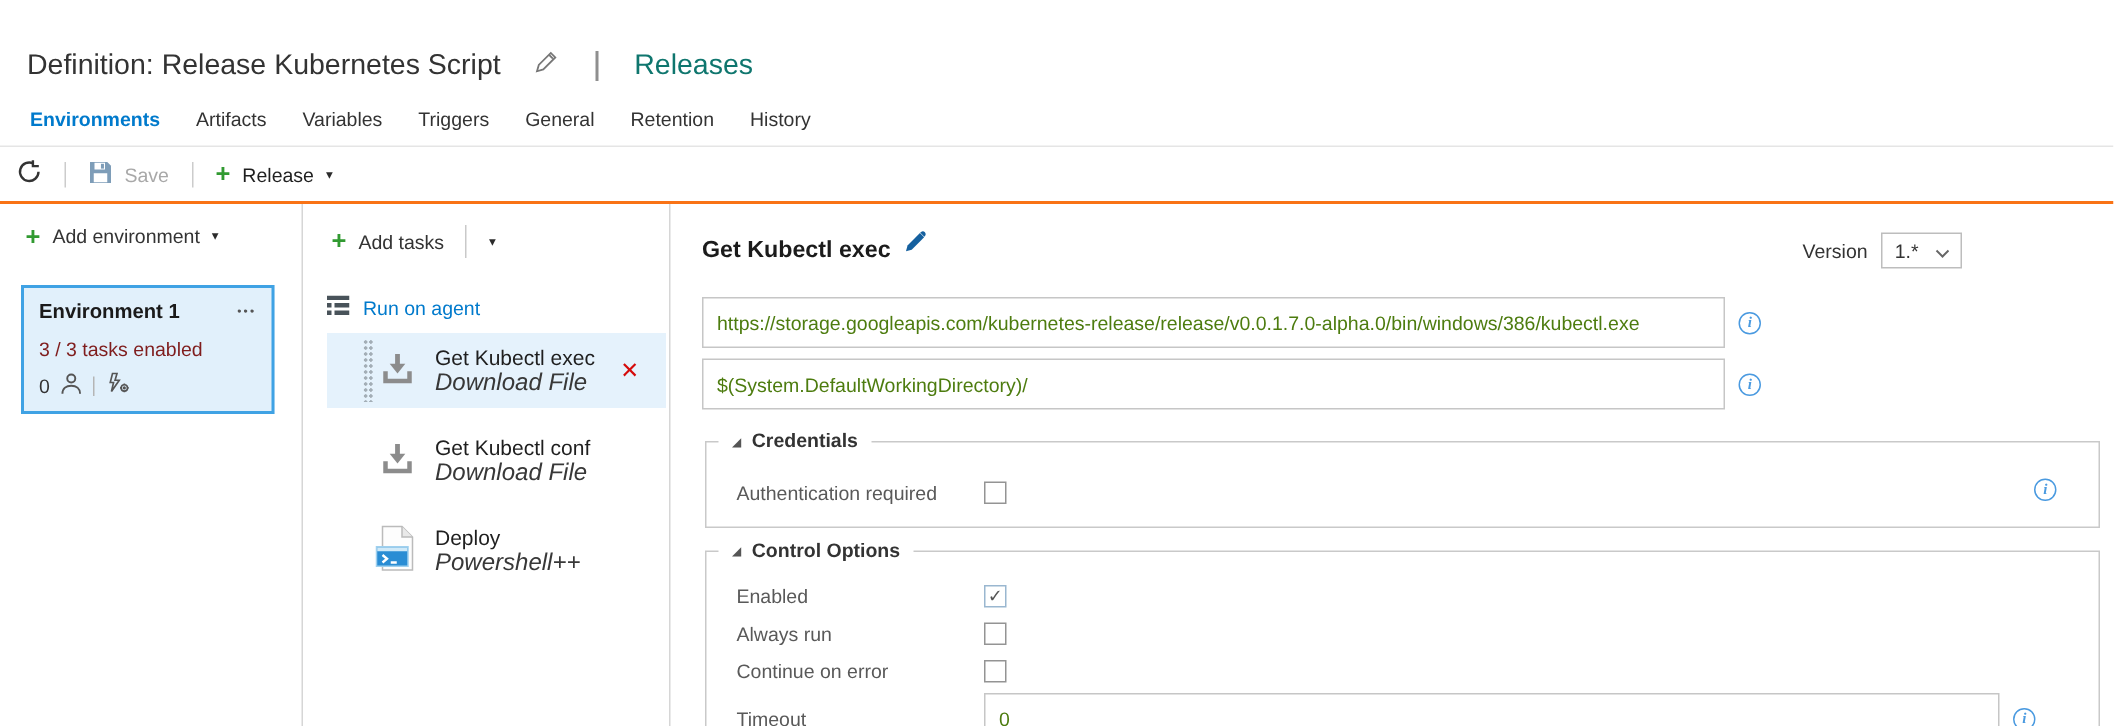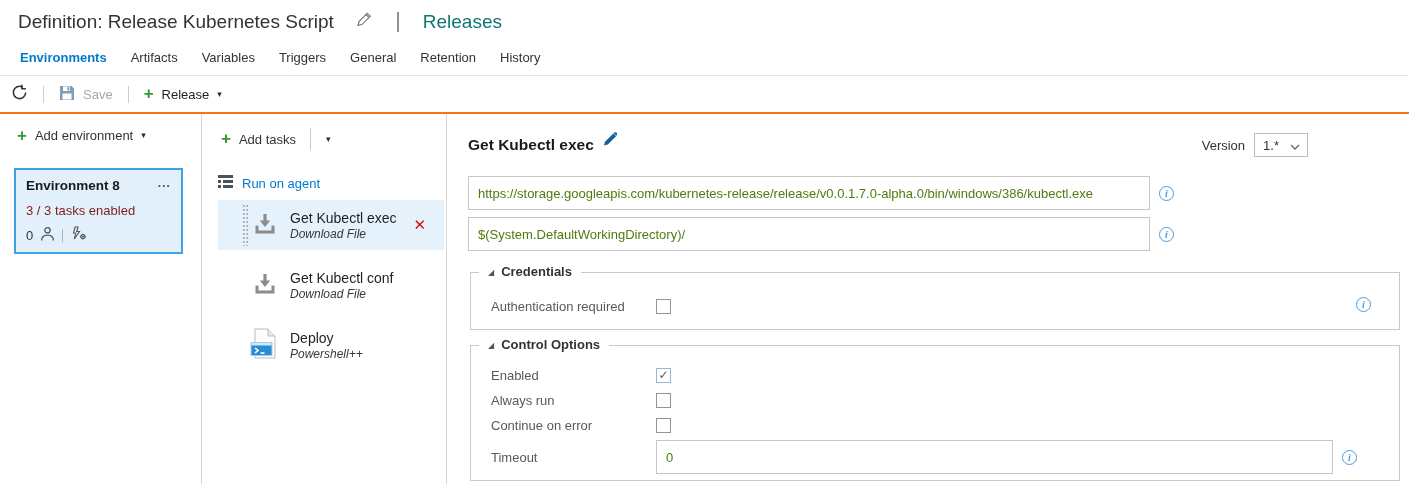--- a/index.html
+++ b/index.html
@@ -2,21 +2,21 @@
 <html><head>
 <meta charset="utf-8">
 <style>
   * { margin:0; padding:0; box-sizing:border-box; }
   html,body { width:1409px; height:484px; background:#fff; overflow:hidden;
     font-family:"Liberation Sans","DejaVu Sans",sans-serif; font-size:13px; color:#333; }
   body { display:flex; flex-direction:column; }
 
   
   .page-header { border-bottom:1px solid #e5e5e5; }
-  .title-row { display:flex; align-items:center; gap:21px; margin:8px 0 0 18px; height:28px; }
+  .title-row { display:flex; align-items:center; gap:21px; margin:30px 0 0 18px; height:28px; }
   .page-title { font-size:19px; color:#333; }
   .pencil-gray { margin-top:-4px; cursor:pointer; }
   .title-sep { width:2px; height:20px; background:#8f8f8f; margin:0 3px; }
   .releases-link { font-size:19px; color:#0f766e; cursor:pointer; }
   .tabs { display:flex; gap:24px; margin-top:14px; padding:0 0 10px 20px; }
   .tab { color:#333; cursor:pointer; }
   .tab.active { color:#007acc; font-weight:bold; }
 
   
   .toolbar { display:flex; align-items:center; height:38px; min-height:38px;
@@ -52,21 +52,21 @@
   .agent-label { color:#007acc; }
   .task-item { position:relative; height:50px; margin:0 2px 10px 16px;
     display:flex; align-items:center; cursor:pointer; }
   .task-item.selected { background:#e5f2fc; }
   .drag-handle { position:absolute; left:24px; top:4px; bottom:4px; width:7px;
     background-image:radial-gradient(circle,#a3aeb6 1px,transparent 1.3px);
     background-size:3.5px 4px; cursor:grab; }
   .task-icon { position:absolute; left:35px; top:50%; transform:translateY(-50%); }
   .task-text { margin-left:72px; }
   .task-name { font-size:14px; color:#1f1f1f; }
-  .task-type { font-size:12px; font-style:italic; color:#383838; margin-top:1px; }
+  .task-type { font-size:16px; font-style:italic; color:#383838; margin-top:1px; }
   .task-close { position:absolute; right:18px; color:#d50b0b; font-weight:bold;
     font-size:15px; cursor:pointer; }
 
   
   .col-editor { flex:1; padding:16px 0 0 21px; position:relative; }
   .editor-head { display:flex; align-items:center; height:30px; margin-bottom:16px; padding-right:101px; }
   .editor-title { font-size:15.5px; font-weight:bold; color:#1b1b1b; }
   .pencil-blue { margin-left:8px; margin-top:-10px; cursor:pointer; }
   .head-spacer { flex:1; }
   .version-label { color:#333; margin-right:9px; }
@@ -159,21 +159,21 @@
 <div class="main">
 
   <div class="col-env">
     <div class="add-row">
       <span class="plus">+</span>
       <span>Add environment</span>
       <span class="caret">▾</span>
     </div>
     <div class="env-card">
       <div class="env-head">
-        <span class="env-name">Environment 8</span>
+        <span class="env-name">Environment 1</span>
         <span class="env-more">•••</span>
       </div>
       <div class="env-status">3 / 3 tasks enabled</div>
       <div class="env-meta">
         <span>0</span>
         <span>
           <svg width="15" height="15" viewBox="0 0 14 14" fill="none" stroke="#555" stroke-width="1.2">
             <circle cx="7" cy="4" r="2.5"></circle>
             <path d="M1.5 13.5c0-3.2 2.4-5 5.5-5s5.5 1.8 5.5 5"></path>
           </svg>

